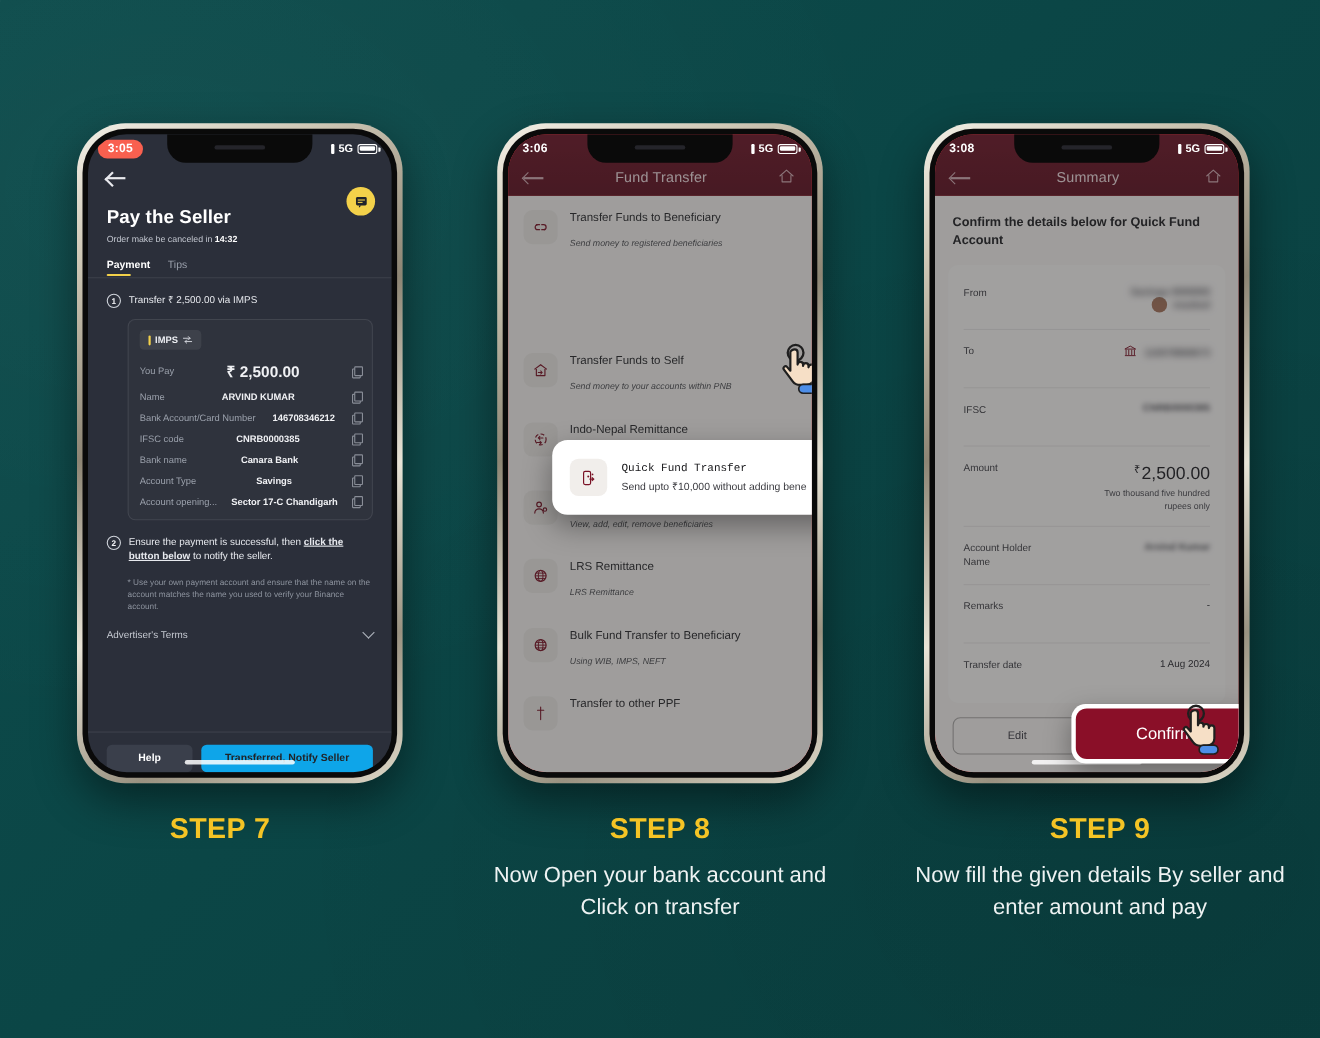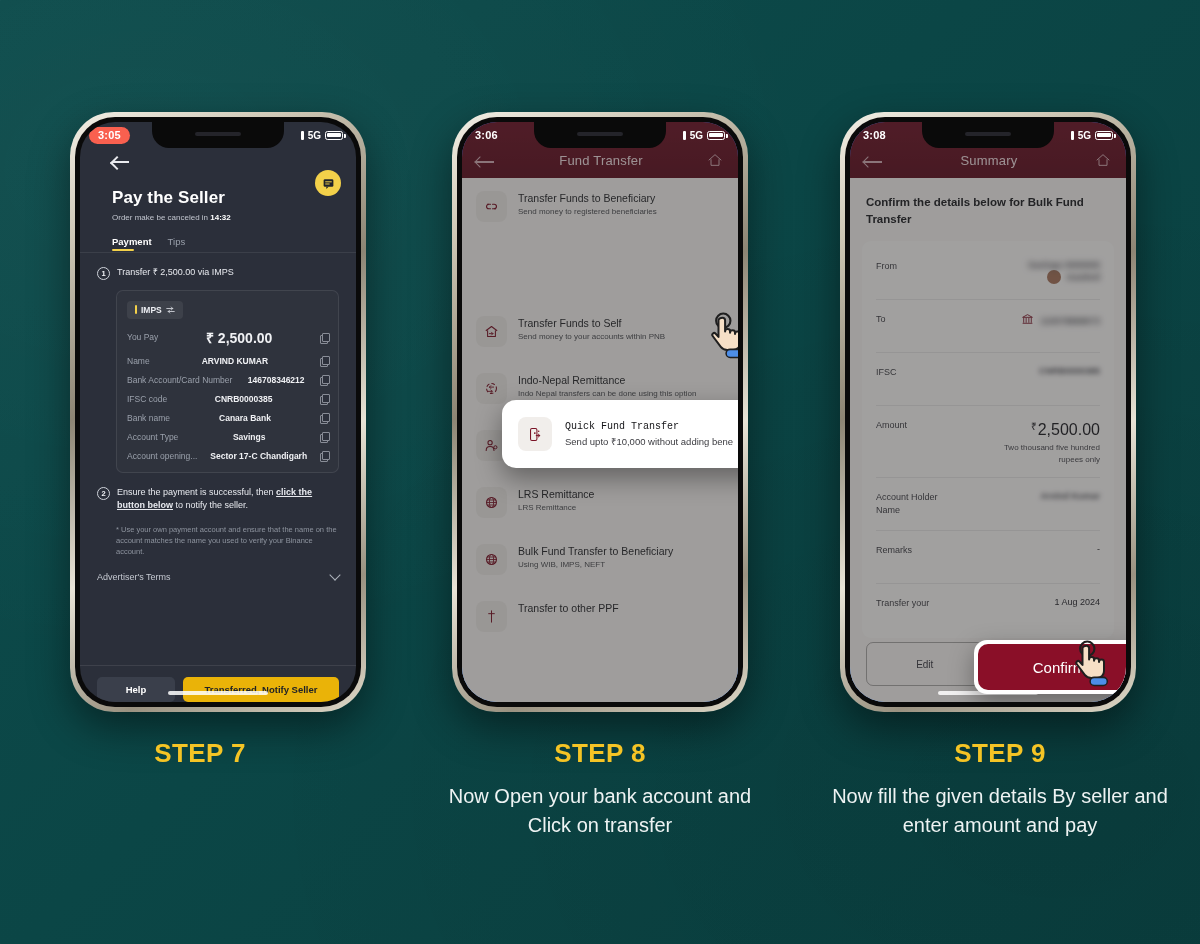--- a/index.html
+++ b/index.html
@@ -69,21 +69,21 @@
   .batt::after { content:''; position:absolute; right:-3.5px; top:2.4px; width:2px; height:4px; background:#fff; border-radius:0 1px 1px 0;}
   .batt i { position:absolute; inset:1.2px; background:#fff; border-radius:1px; display:block; }
   .homebar {
     position: absolute; bottom: 7px; left: 50%; transform: translateX(-50%);
     width: 100px; height: 4px; border-radius: 3px; background: rgba(255,255,255,0.85); z-index: 26;
   }
 
   
   #phone1 { left: 70px; top: 112px; }
   .p1 { background: #2b2f3a; height: 100%; display:flex; flex-direction:column; }
-  .p1-head { padding: 34px 17px 0 32px; position: relative; }
+  .p1-head { padding: 34px 17px 0 17px; position: relative; }
   .p1-back { width: 19px; height: 14px; position: relative; }
   .p1-back::before {
     content:''; position:absolute; left:0; top:5px; width:17px; height:2px; background:#e9eaee;
   }
   .p1-back::after {
     content:''; position:absolute; left:0; top:2px; width:8px; height:8px;
     border-left:2px solid #e9eaee; border-bottom:2px solid #e9eaee; transform: rotate(45deg);
   }
   .p1-title { margin-top: 18px; font-size: 17px; font-weight: bold; color:#fff; letter-spacing:.1px; }
   .p1-sub { margin-top: 5px; font-size: 8px; color:#c2c6cf; }
@@ -139,29 +139,29 @@
   }
   .chev { width:8px; height:8px; border-right:1.5px solid #aeb3bc; border-bottom:1.5px solid #aeb3bc; transform: rotate(45deg); margin-bottom:3px; }
   .p1-footdiv { height:1px; background: rgba(255,255,255,0.09); }
   .p1-foot { display:flex; gap:8px; padding: 11px 17px 0 17px; }
   .btn-help {
     flex: 0 0 78px; height:25px; border-radius:5px; background:#3a3f4b;
     display:flex; align-items:center; justify-content:center;
     font-size:9.5px; font-weight:bold; color:#fff;
   }
   .btn-notify {
-    flex:1; height:25px; border-radius:5px; background:#eab308;
+    flex:1; height:25px; border-radius:5px; background:#0ea5e9;
     display:flex; align-items:center; justify-content:center;
     font-size:9.5px; font-weight:bold; color:#202327;
   }
 
   
   #phone2 { left: 452px; top: 112px; }
   #phone3 { left: 840px; top: 112px; }
-  .pnb { height:100%; background:#3b82f6; display:flex; flex-direction:column; position:relative; }
+  .pnb { height:100%; background:#ef4444; display:flex; flex-direction:column; position:relative; }
   .pnb-head {
     height: 56px; background: linear-gradient(180deg,#6d1427 0%, #5e1020 100%);
     display:flex; align-items:flex-end; padding: 0 14px 10px 14px; gap:24px;
     position:relative;
   }
   .pnb-head .arrow { width:20px; height:13px; position:relative; opacity:.85; }
   .pnb-head .arrow::before { content:''; position:absolute; left:0; top:6px; width:18px; height:1.6px; background:#e7c9cf; }
   .pnb-head .arrow::after { content:''; position:absolute; left:0; top:3px; width:7px; height:7px; border-left:1.6px solid #e7c9cf; border-bottom:1.6px solid #e7c9cf; transform:rotate(45deg); }
   .pnb-head .ttl { flex:1; text-align:center; font-size:13px; color:#f0dde1; letter-spacing:.2px; }
   .pnb-head .home { width:18px; height:16px; opacity:.85; }
@@ -170,21 +170,21 @@
   .dim { position:absolute; inset:0; background: rgba(40,40,40,0.42); z-index: 18; pointer-events:none; }
 
   .lrow { display:flex; gap:11px; padding: 13px 14px; align-items:flex-start; }
   .lico {
     width: 31px; height:31px; min-width:31px; border-radius:8px; background:#ebe7e4;
     display:flex; align-items:center; justify-content:center;
   }
   .lico svg { width:17px; height:17px; }
   .ltxt { padding-top:1px; }
   .ltxt .t { font-size:10.5px; color:#26262a; line-height:1.25; }
-  .ltxt .d { font-size:8px; color:#4d4d52; margin-top:1px; line-height:1.4; }
+  .ltxt .d { font-size:8px; color:#4d4d52; margin-top:11px; line-height:1.4;font-style:italic; }
 
   
   .popcard {
     position:absolute; left: 40px; top: 278px; width: 310px; height: 68px;
     background:#fff; border-radius: 14px; z-index: 40;
     box-shadow: 0 10px 26px rgba(0,0,0,0.38);
     display:flex; align-items:center; gap:13px; padding: 0 16px;
     overflow:hidden;
   }
   .popcard .lico { width:34px; height:34px; min-width:34px; background:#f1eeeb; }
@@ -203,21 +203,21 @@
   .p3row .v { font-size:9px; color:#2a2a30; text-align:right; }
   .blur { filter: blur(3.4px); color:#55555c !important; font-weight:bold; }
   .blur-sm { filter: blur(2.6px); color:#55555c !important; font-weight:bold; }
   .amt { font-size:16px; color:#1d1d22; font-weight:normal; }
   .amt .r { font-size:10px; vertical-align: 5px; margin-right:1px; }
   .amtwords { font-size:8px; color:#4a4a50; margin-top:3px; line-height:1.4; max-width:120px; margin-left:auto; }
   .avatar { width:14px; height:14px; border-radius:50%; background:#a5735a; display:inline-block; vertical-align:middle; margin-right:5px;}
   .p3sep { height:1px; background: rgba(0,0,0,0.07); margin-top: 12px; }
   .p3-foot { position:absolute; left:0; right:0; bottom: 16px; display:flex; gap:11px; padding: 0 16px; z-index:19; }
   .btn-edit {
-    flex:1; height:44px; border-radius:7px; border:1px solid rgba(0,0,0,0.28);
+    flex:1; height:34px; border-radius:7px; border:1px solid rgba(0,0,0,0.28);
     display:flex; align-items:center; justify-content:center; font-size:10px; color:#333338;
   }
   .btn-confirm-ph { flex:1; }
   .confirm-pop {
     position:absolute; right: -18px; bottom: 8px; width: 170px; height: 54px;
     background:#fff; border-radius: 13px; z-index:50; padding:4px;
     box-shadow: 0 9px 24px rgba(0,0,0,0.35);
   }
   .confirm-inner {
     width:100%; height:100%; border-radius:10px; background:#8a0f28;
@@ -524,21 +524,21 @@
 
           <div class="pnb-head">
             <div class="arrow"></div>
             <div class="ttl">Summary</div>
             <svg class="home" viewBox="0 0 24 24">
                 <path d="M3 12 L12 4 L21 12 M6 11.5 V20 h12 V11.5" stroke="#e7c9cf" stroke-width="1.5" fill="none" stroke-linecap="round" stroke-linejoin="round"></path>
               </svg>
           </div>
 
           <div class="pnb-body">
-            <div class="p3-title">Confirm the details below for Bulk Fund Transfer</div>
+            <div class="p3-title">Confirm the details below for Quick Fund Account</div>
 
             <div class="p3-card">
               <div class="p3row">
                 <span class="k">From</span>
                 <span class="v">
                   <span class="blur">Savings  0000000</span><br>
                   <span class="avatar"></span><span class="blur">masked</span>
                 </span>
               </div>
               <div class="p3sep"></div>
@@ -575,21 +575,21 @@
               </div>
               <div class="p3sep"></div>
 
               <div class="p3row">
                 <span class="k">Remarks</span>
                 <span class="v">-</span>
               </div>
               <div class="p3sep"></div>
 
               <div class="p3row">
-                <span class="k">Transfer your</span>
+                <span class="k">Transfer date</span>
                 <span class="v">1 Aug 2024</span>
               </div>
             </div>
           </div>
 
           <div class="dim"></div>
 
           <div class="p3-foot">
             <div class="btn-edit">Edit</div>
             <div class="btn-confirm-ph"></div>

